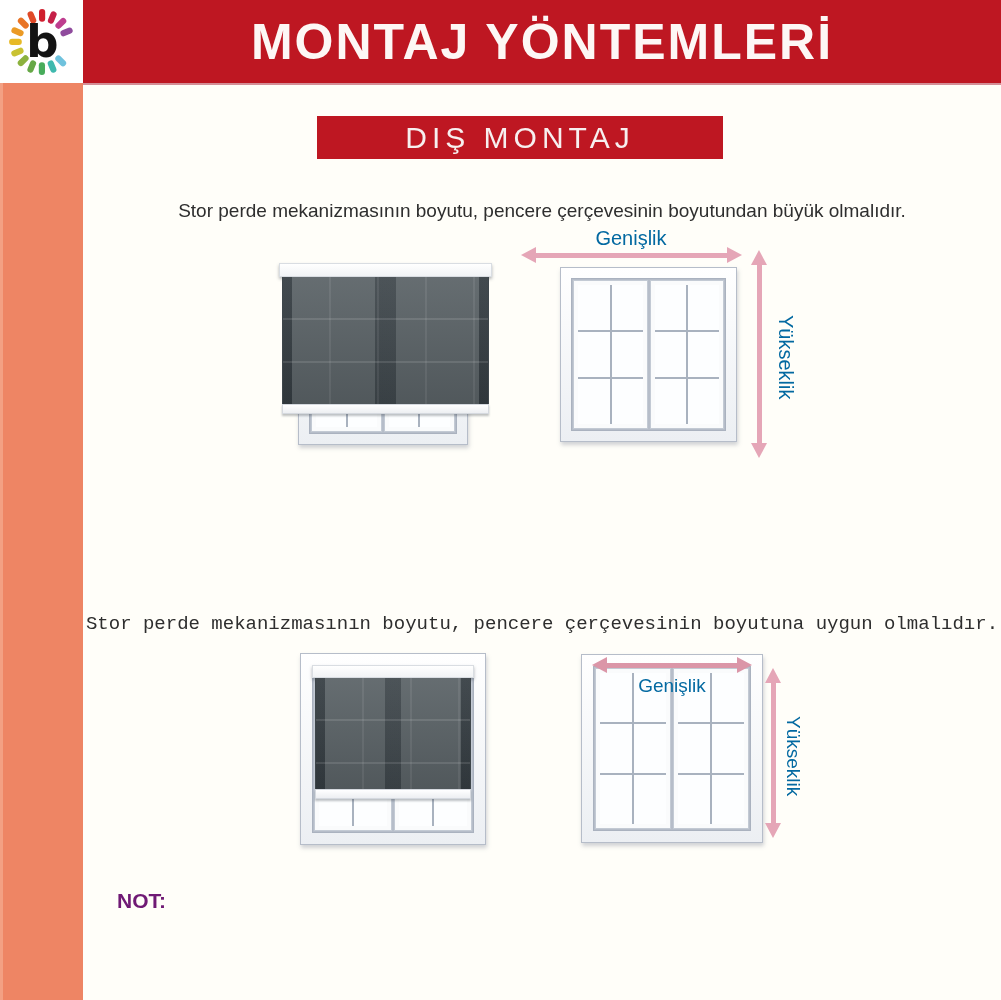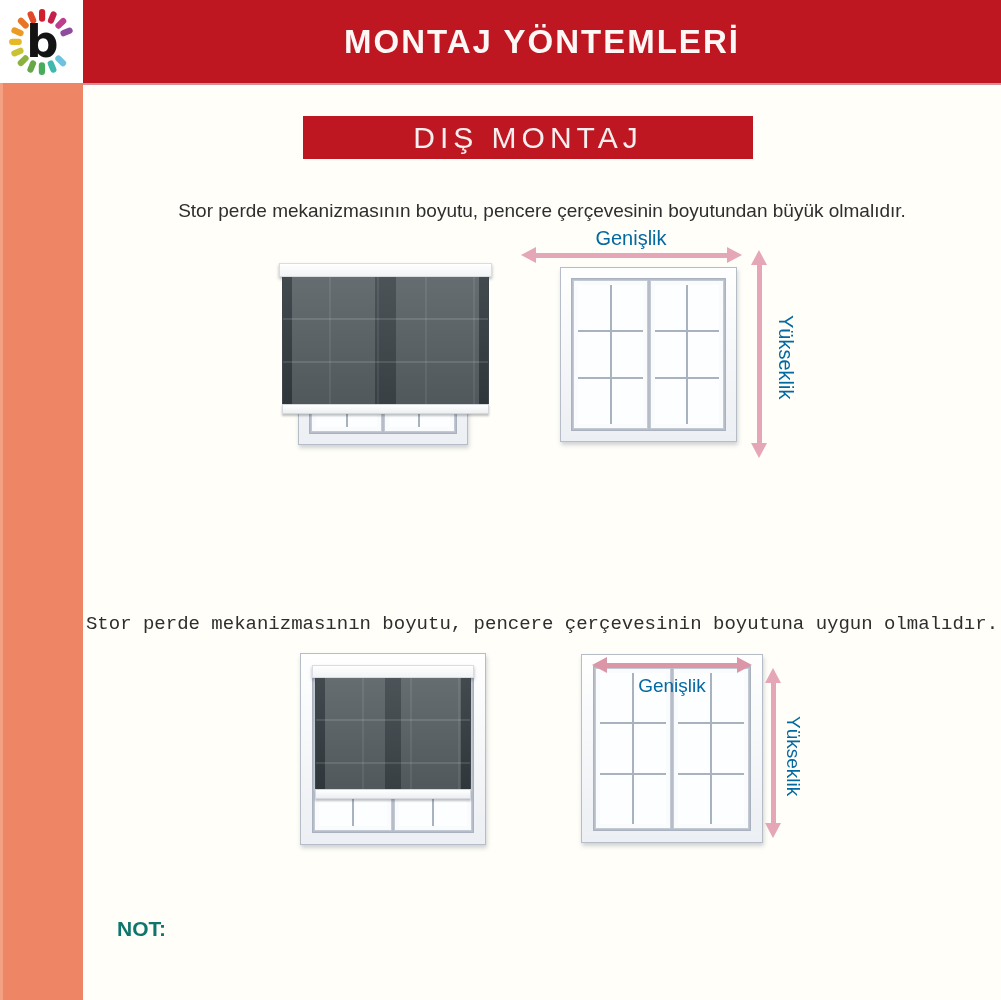--- a/index.html
+++ b/index.html
@@ -2,25 +2,25 @@
 <html><head>
 <meta charset="utf-8">
 <style>
   html,body{margin:0;padding:0;}
   body{font-family:"Liberation Sans","DejaVu Sans",sans-serif; background:#e8e8e8;}
   .page{position:relative; width:1001px; height:1000px; background:#FFFEF9; overflow:hidden; margin:0 auto;}
 
   
   .logo-box{position:absolute; left:0; top:0; width:83px; height:83px; background:#FFFFFF; display:flex; align-items:center; justify-content:center;}
   .header{position:absolute; left:83px; top:0; width:918px; height:83px; background:#BE1722; border-bottom:2px solid #D48F97; display:flex; align-items:center; justify-content:center;}
-  .header h1{margin:0; color:#FDF7F5; font-size:33px; font-weight:bold; letter-spacing:2px;}
+  .header h1{margin:0; color:#FDF7F5; font-size:50px; font-weight:bold; letter-spacing:2px;}
   .sidebar{position:absolute; left:0; top:83px; width:83px; height:917px; background:#EE8564; border-left:3px solid #F3A083; box-sizing:border-box;}
 
   
-  .banner{position:absolute; left:303px; width:450px; height:43px; background:#BE1722; color:#F7EFEF; font-size:30px; letter-spacing:5px; display:flex; align-items:center; justify-content:center;}
+  .banner{position:absolute; left:317px; width:406px; height:43px; background:#BE1722; color:#F7EFEF; font-size:30px; letter-spacing:5px; display:flex; align-items:center; justify-content:center;}
   .banner-dis{top:116px;}
   .banner-ic{top:528px;}
   .desc{position:absolute; left:83px; width:918px; text-align:center; color:#2E2E2E; font-size:19px;}
   .desc-dis{top:181px;}
   .desc-ic{top:594px;font-family:Liberation Mono, monospace;}
 
   
   .win{position:absolute; box-sizing:border-box; background:linear-gradient(180deg,#FFFFFF,#ECEFF3); border:1px solid #B6BDC9; box-shadow:1px 3px 4px rgba(120,130,145,.35); padding:10px;}
   .win-inner{display:flex; gap:4px; height:100%; box-sizing:border-box; background:#B6BDC9; border:1px solid #AAB2BF; padding:2px;}
   .sash{flex:1; box-sizing:border-box; border:4px solid #FAFBFC; outline:1px solid #C3CAD4; background:#fff;}
@@ -49,21 +49,21 @@
   .arr-h::before{content:""; position:absolute; left:-14px; top:-6px; width:0; height:0; border-top:8px solid transparent; border-bottom:8px solid transparent; border-right:15px solid var(--pink);}
   .arr-h::after{content:""; position:absolute; right:-14px; top:-6px; width:0; height:0; border-top:8px solid transparent; border-bottom:8px solid transparent; border-left:15px solid var(--pink);}
   .arr-v{width:5px; background:var(--pink);}
   .arr-v::before{content:""; position:absolute; top:-14px; left:-6px; width:0; height:0; border-left:8px solid transparent; border-right:8px solid transparent; border-bottom:15px solid var(--pink);}
   .arr-v::after{content:""; position:absolute; bottom:-14px; left:-6px; width:0; height:0; border-left:8px solid transparent; border-right:8px solid transparent; border-top:15px solid var(--pink);}
 
   .dim-label{position:absolute; color:#0369a1; font-size:20px; text-align:center;}
   .dim-label-v{writing-mode:vertical-rl; display:flex; align-items:center; justify-content:center;}
 
   
-  .note-head{position:absolute; left:117px; top:889px; font-size:21px; font-weight:bold; color:#0f766e;margin-top:28px;}
+  .note-head{position:absolute; left:117px; top:889px; font-size:21px; font-weight:bold; color:#701a75;}
   .note-body{position:absolute; left:117px; top:917px; width:860px; font-size:20px; color:#1C1C1C;}
 </style>
 </head>
 <body>
 
 <div class="page">
 
   <div class="logo-box">
     <svg width="78" height="78" viewBox="0 0 83 83">
       <g>

